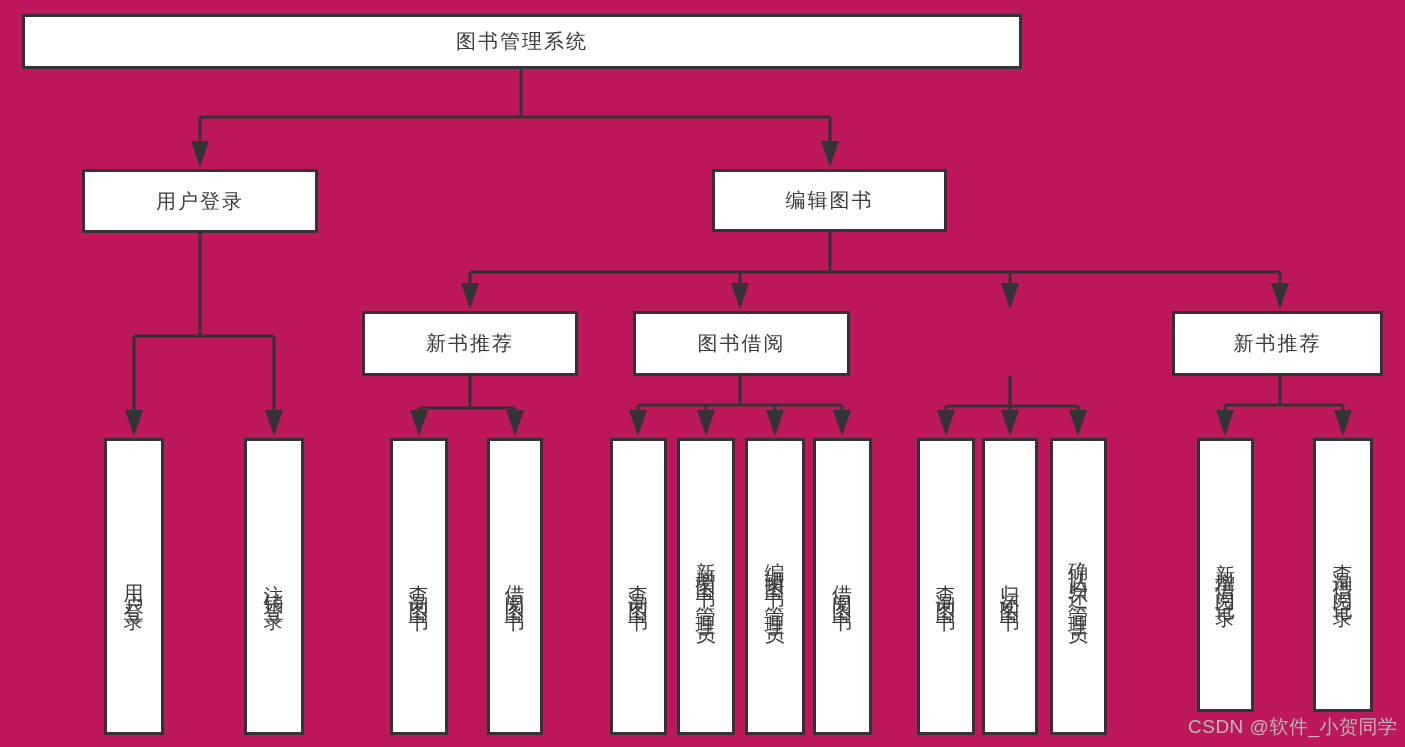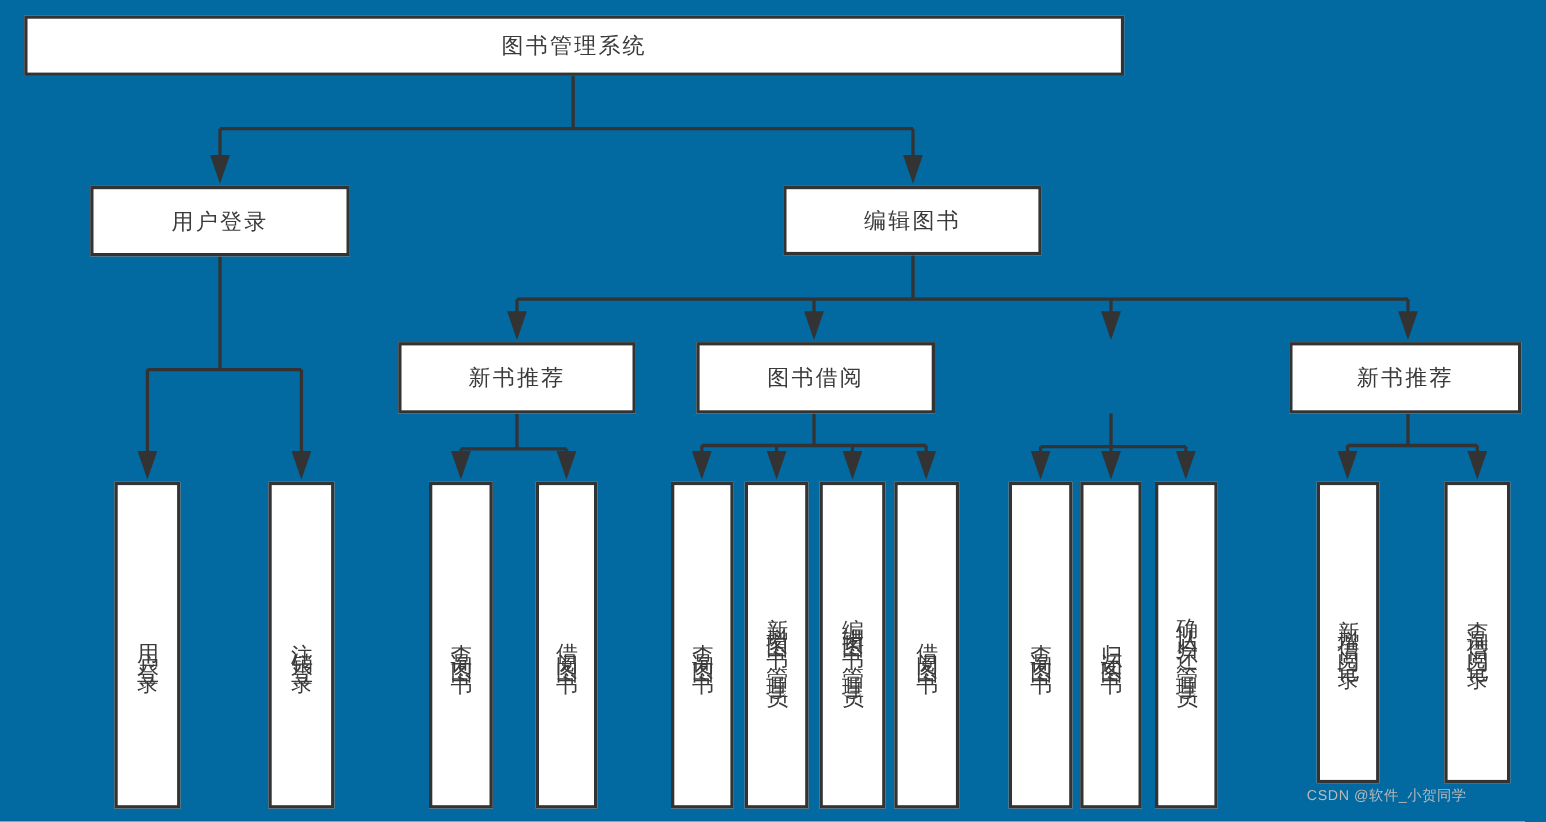--- a/index.html
+++ b/index.html
@@ -5,21 +5,21 @@
   * { margin: 0; padding: 0; box-sizing: border-box; }
   html, body { background: #ffffff; }
   body {
     font-family: "Liberation Sans", "DejaVu Sans", sans-serif;
     color: #3a3a3a;
   }
   .canvas {
     position: relative;
     width: 1405px;
     height: 747px;
-    background: #0369a1;
+    background: #be185d;
     overflow: hidden;
   }
   .connectors {
     position: absolute;
     left: 0; top: 0;
     width: 1405px; height: 747px;
   }
   .line {
     fill: none;
     stroke: #333333;
@@ -44,21 +44,21 @@
     text-orientation: mixed;
     font-size: 20px;
     letter-spacing: 9px;
     line-height: 1.1;
     color: #3a3a3a;
   }
   .watermark {
     position: absolute;
     left: 1188px;
     top: 714px;
-    font-size: 13px;
+    font-size: 19px;
     letter-spacing: 0.5px;
     color: #b9b9b9;
     z-index: 5;
     white-space: nowrap;
   }
 </style>
 </head>
 <body>
 
 <div class="canvas">

